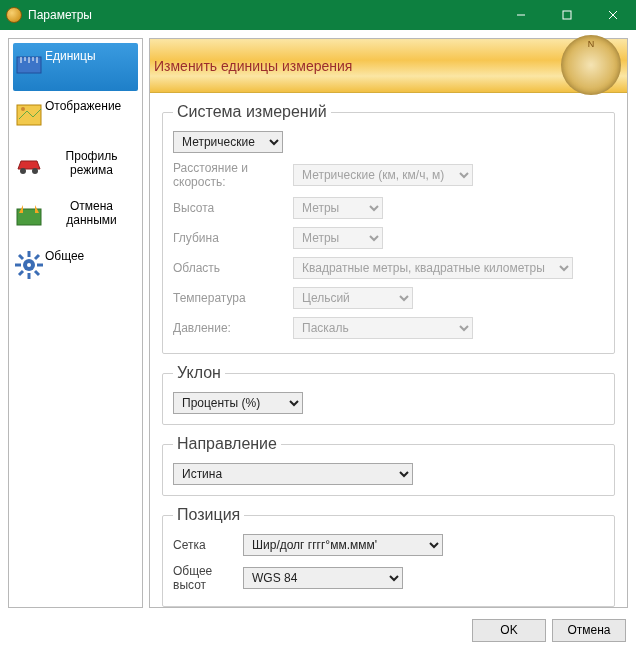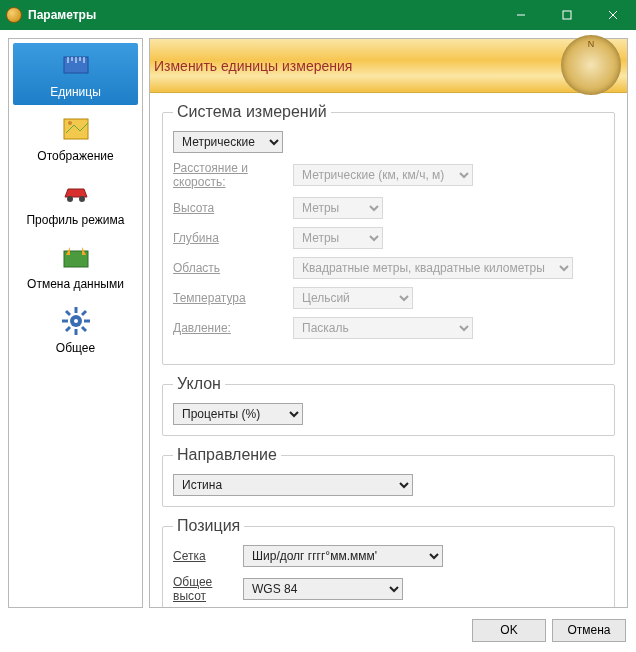--- a/index.html
+++ b/index.html
@@ -1,41 +1,41 @@
 <!DOCTYPE html>
 <html><head>
 <meta charset="utf-8">
 <style>
 * { box-sizing: border-box; margin: 0; padding: 0; font-family: 'Segoe UI', Tahoma, sans-serif; font-size: 12px; }
 body { background: #fff; width: 636px; height: 652px; overflow: hidden; }
 
-.titlebar { background: #0d8040; height: 30px; display: flex; align-items: center; padding-left: 6px; color: #fff; font-weight: bold; }
+.titlebar { background: #0d8040; height: 30px; display: flex; align-items: center; padding-left: 6px; color: #fff; }
 .titlebar .app-icon { width: 16px; height: 16px; border-radius: 50%; background: radial-gradient(circle at 35% 35%, #f8d070, #c8850a); margin-right: 6px; border: 1px solid #865b0a; }
 .titlebar .title { flex: 1; font-size: 12px; }
 .titlebar .win-btn { width: 46px; height: 30px; display: flex; align-items: center; justify-content: center; color: #fff; }
 
 .client { display: flex; padding: 8px 8px 4px 8px; gap: 6px; height: 582px; }
 .sidebar { width: 135px; border: 1px solid #b8b8b8; background: #fff; padding: 4px; display: flex; flex-direction: column; align-items: center; gap: 2px; }
-.sidebar-item { width: 100%; display: flex; flex-direction: column; align-items: center; padding: 6px 10px; border-radius: 2px; cursor: default; }
+.sidebar-item { width: 100%; display: flex; flex-direction: row; padding: 6px 0; border-radius: 2px; cursor: default; }
 .sidebar-item.selected { background: linear-gradient(#3a9be0,#1e7fc8); color: #fff; }
 .sidebar-item .ico { width: 32px; height: 32px; margin-bottom: 4px; display: flex; align-items: center; justify-content: center; }
 .sidebar-item .lbl { font-size: 12px; text-align: center; }
 
 .content { flex: 1; border: 1px solid #b8b8b8; background: #fff; display: flex; flex-direction: column; }
 .banner { height: 54px; background: linear-gradient(#fbe6a4,#f7c651 40%,#fbe6a4 70%,#f2c044); display: flex; align-items: center; padding-left: 4px; position: relative; border-bottom: 1px solid #d6ad3b; }
 .banner-title { color: #9b2d2d; font-size: 14px; }
 .compass { position: absolute; right: 6px; top: -4px; width: 60px; height: 60px; border-radius: 50%; background: radial-gradient(circle at 50% 50%, #f5e4b4 0%, #d9b45b 60%, #b48a2f 100%); box-shadow: inset 0 0 6px rgba(0,0,0,0.3); }
 .compass::after { content: "N"; position: absolute; top: 4px; left: 50%; transform: translateX(-50%); font-size: 9px; color: #7a4d10; }
 
 .form { padding: 10px 12px 6px 12px; overflow: auto; flex: 1; }
 fieldset { border: 1px solid #cfcfcf; border-radius: 2px; padding: 10px 10px 10px 10px; margin-bottom: 10px; }
 legend { color: #444; padding: 0 4px; font-size: 16px; }
 .row { display: flex; align-items: center; margin-bottom: 8px; }
-.row:last-child { margin-bottom: 15px; }
-.row .lbl { width: 120px; color: #444; text-decoration: underline; }
+.row:last-child { margin-bottom: 4px; }
+.row .lbl { width: 120px; color: #444; }
 .row.disabled .lbl { color: #9a9a9a; }
 select, .select { height: 22px; border: 1px solid #a7a7a7; background: #efefef; padding: 0 4px; font-size: 12px; color: #222; }
 select:disabled, .select.disabled { color: #7a7a7a; background: #efefef; border-color: #c8c8c8; }
 .footer { height: 36px; display: flex; justify-content: flex-end; align-items: center; gap: 6px; padding-right: 10px; border-top: 0; }
 .btn { min-width: 74px; height: 23px; border: 1px solid #adadad; background: #e9e9e9; cursor: default; }
 
 
 .ico svg { width: 32px; height: 32px; }
 </style>
 </head>

